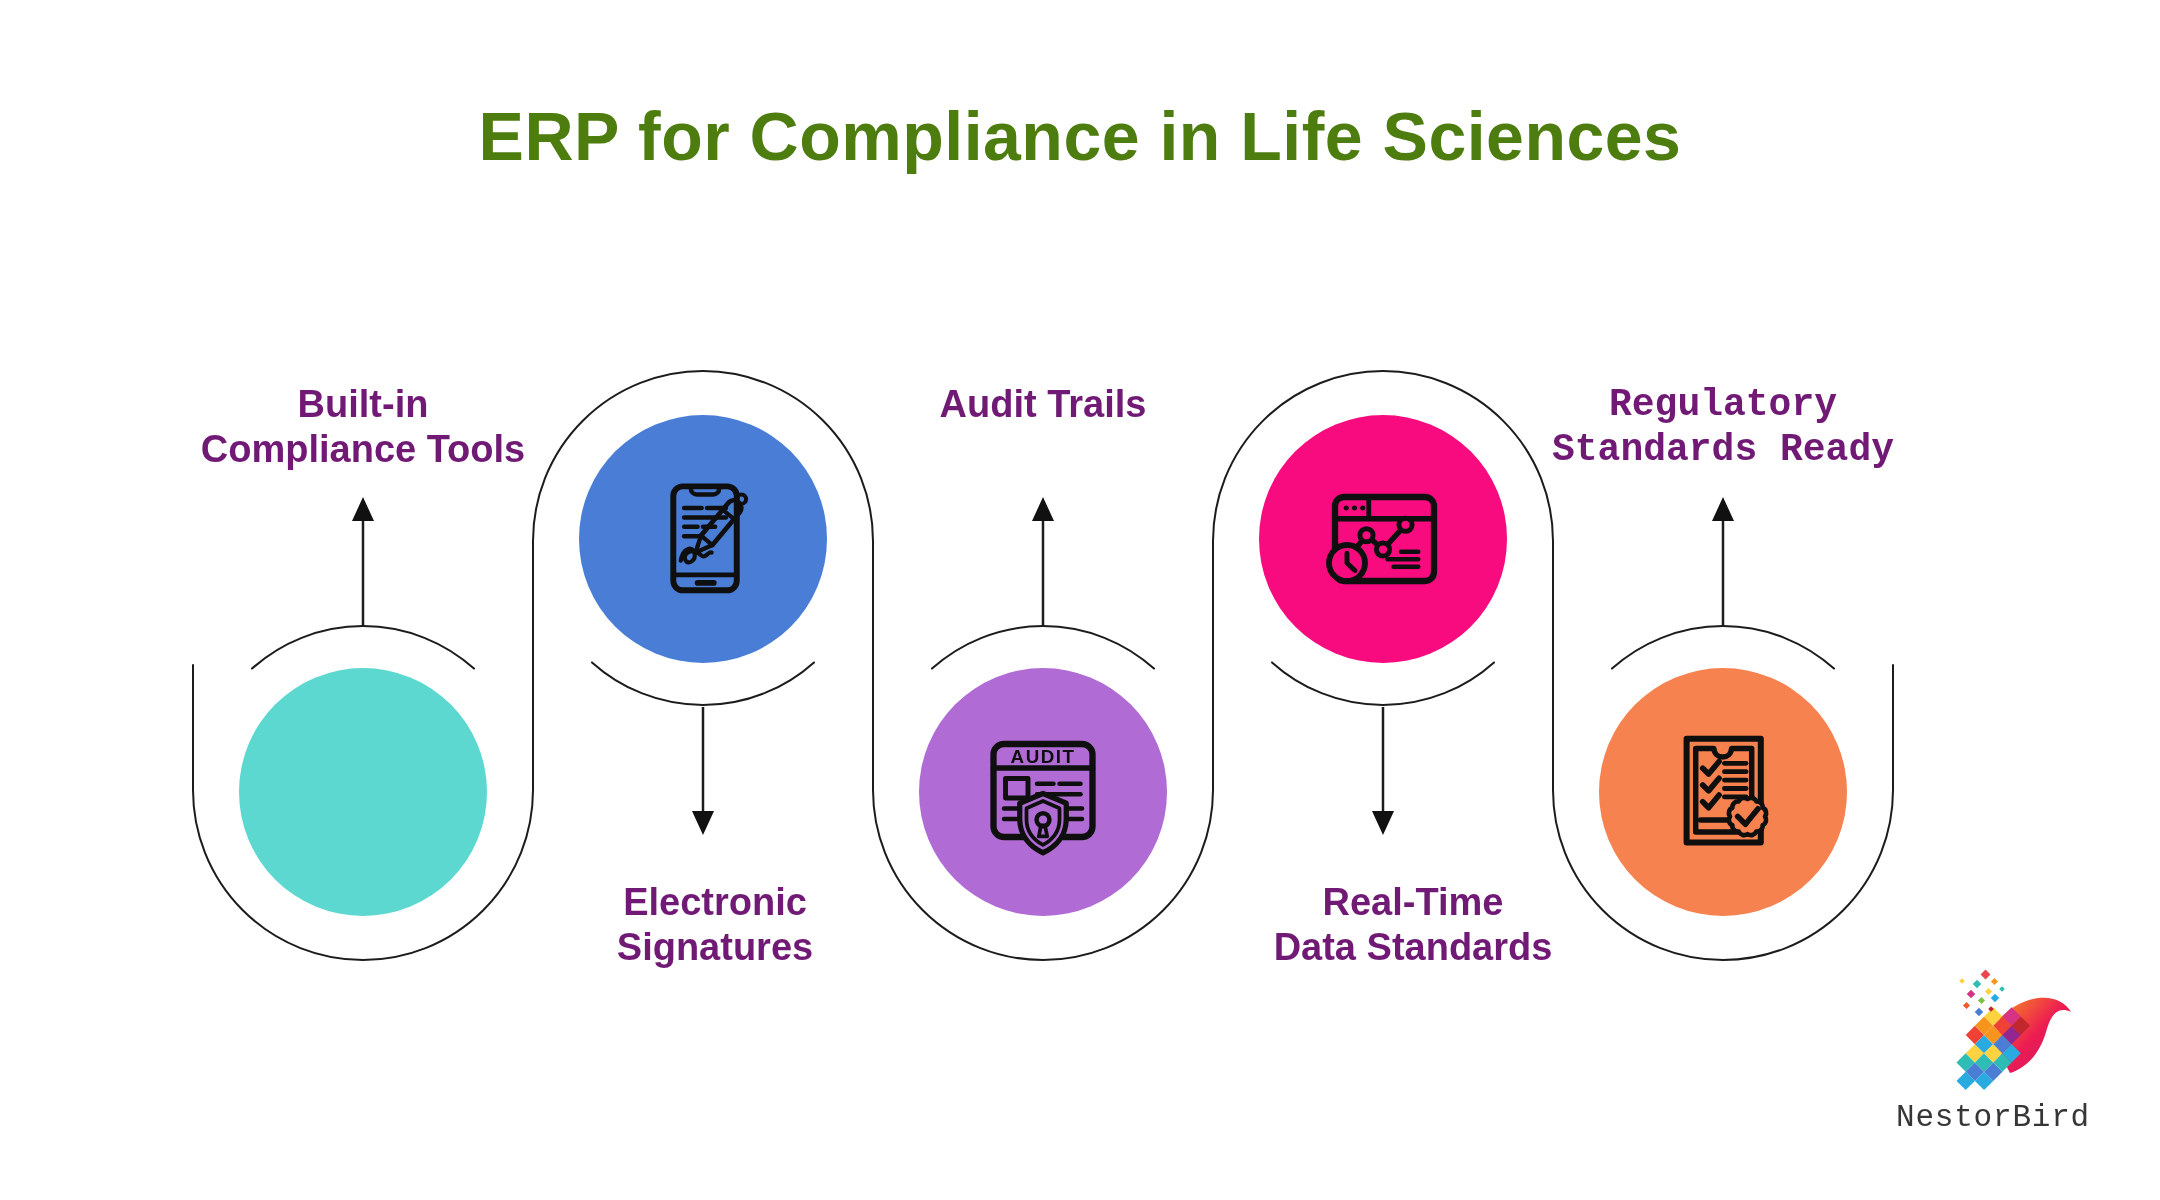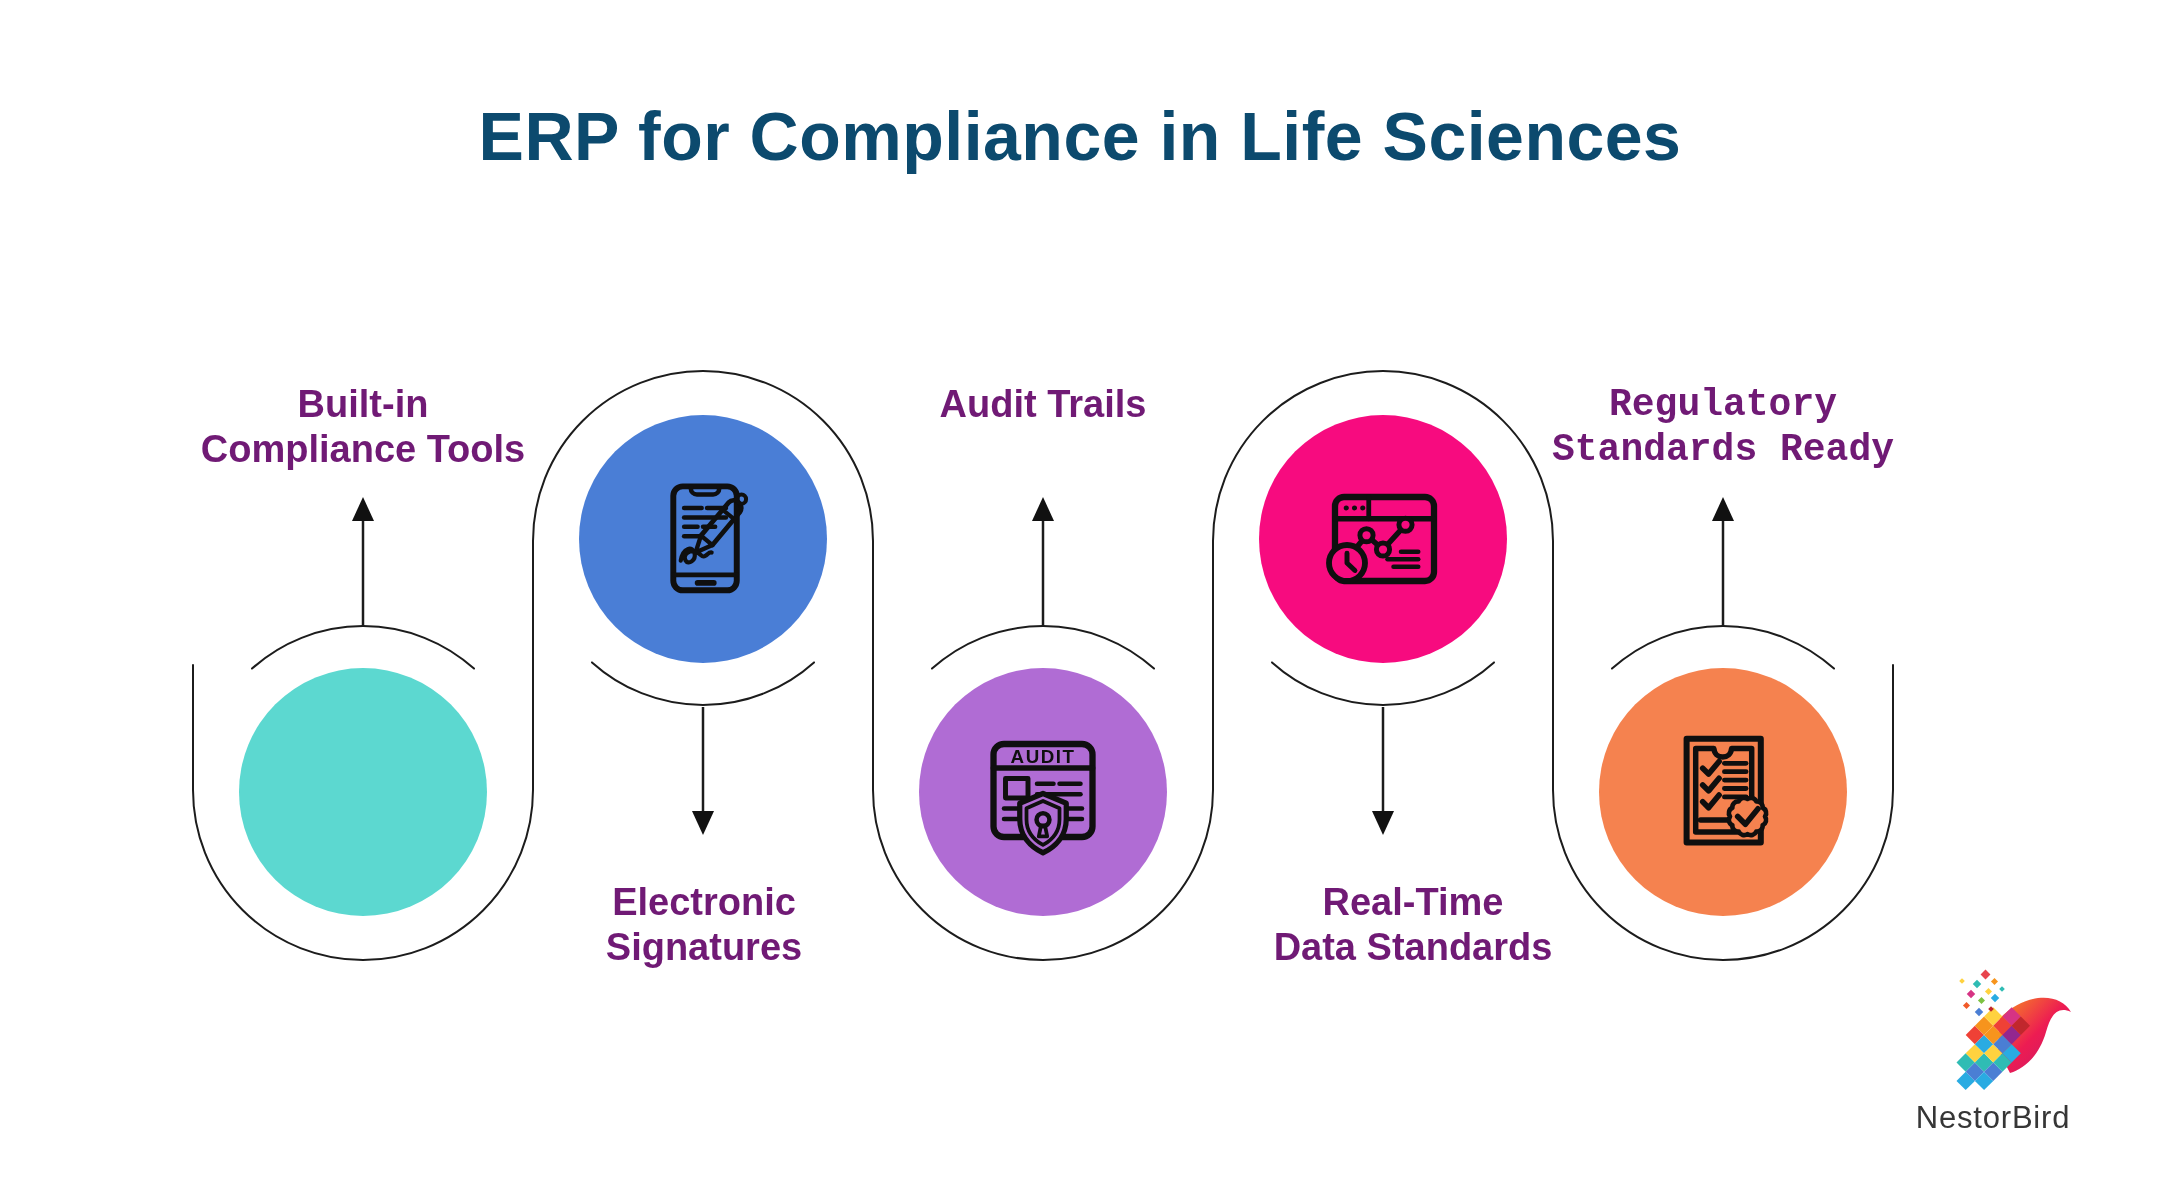--- a/index.html
+++ b/index.html
@@ -1,28 +1,28 @@
 <!DOCTYPE html>
 <html><head>
 <meta charset="utf-8">
 <style>
   html,body{margin:0;padding:0;background:#ffffff;}
   body{width:2160px;height:1200px;position:relative;overflow:hidden;
        font-family:"Liberation Sans","DejaVu Sans",sans-serif;}
   .stage{position:absolute;inset:0;width:2160px;height:1200px;background:#ffffff;}
   .art{position:absolute;left:0;top:0;}
   .title{position:absolute;left:0;right:0;top:100px;text-align:center;
-         font-size:68px;line-height:72px;font-weight:700;color:#0c4a6e;letter-spacing:0.5px;}
+         font-size:68px;line-height:72px;font-weight:700;color:#4d7c0f;letter-spacing:0.5px;}
   .step-label{position:absolute;width:460px;text-align:center;
               font-size:38px;line-height:45px;font-weight:600;color:#701a75;}
   .step-label.row-top{top:382px;}
   .step-label.row-bottom{top:880px;}
-  .pos-1{left:133px;} .pos-2{left:474px;} .pos-3{left:813px;}
+  .pos-1{left:133px;} .pos-2{left:485px;} .pos-3{left:813px;}
   .pos-4{left:1183px;text-align:center;} .pos-5{left:1493px;font-family:Liberation Mono, monospace;}
-  .logo{position:absolute;left:1878px;top:966px;width:230px;text-align:center;}
+  .logo{position:absolute;left:1878px;top:966px;width:230px;text-align:center;font-family:Liberation Mono, monospace;}
   .logo svg{display:block;margin:0 auto;}
   .logo-text{margin-top:4px;font-size:31px;font-weight:400;color:#363636;letter-spacing:0.8px;}
 </style>
 </head>
 <body>
 
 <div class="stage">
 
   <svg class="art" width="2160" height="1200" viewBox="0 0 2160 1200">
 

